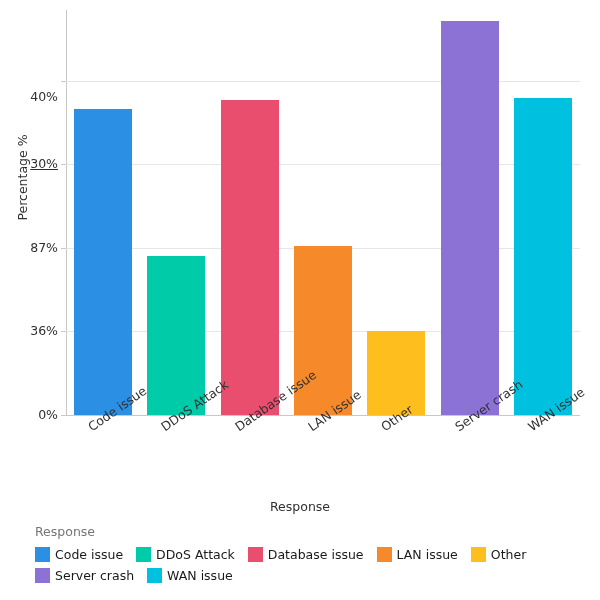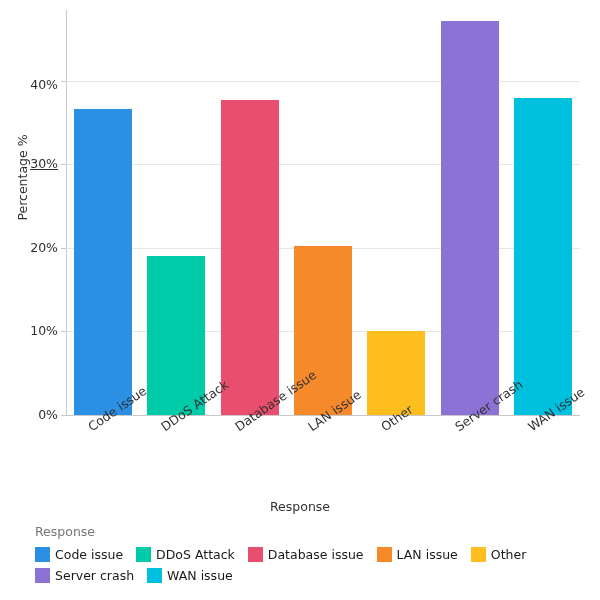--- a/index.html
+++ b/index.html
@@ -171,24 +171,24 @@
       <div class="bar" title="DDoS Attack 19.1%" style="left: 81.1429px; width: 58px; height: 159.495px; background: rgb(0, 203, 168);"></div>
       <div class="bar" title="Database issue 37.7%" style="left: 154.571px; width: 58px; height: 314.814px; background: rgb(233, 78, 110);"></div>
       <div class="bar" title="LAN issue 20.2%" style="left: 228px; width: 58px; height: 168.68px; background: rgb(246, 138, 43);"></div>
       <div class="bar" title="Other 10.1%" style="left: 301.429px; width: 58px; height: 84.3402px; background: rgb(253, 190, 30);"></div>
       <div class="bar" title="Server crash 47.2%" style="left: 374.857px; width: 58px; height: 394.144px; background: rgb(140, 114, 212);"></div>
       <div class="bar" title="WAN issue 38%" style="left: 448.286px; width: 58px; height: 317.32px; background: rgb(0, 192, 224);"></div>
     </div>
 
   <div id="y-ticks">
       <div class="y-tick-label" style="left: 6px; top: 407px;">0%</div>
-      <div class="y-tick-label" style="left: 6px; top: 323.495px;">10%</div>
-      <div class="y-tick-label" style="left: 6px; top: 239.99px;">20%</div>
+      <div class="y-tick-label" style="left: 6px; top: 323.495px;">36%</div>
+      <div class="y-tick-label" style="left: 6px; top: 239.99px;">87%</div>
       <div class="y-tick-label" style="left: 6px; top: 156.485px; text-decoration: underline;">30%</div>
-      <div class="y-tick-label" style="left: 6px; top: 77px;">40%</div>
+      <div class="y-tick-label" style="left: 6px; top: 89px;">40%</div>
     </div>
   <div id="x-ticks">
       <div class="x-tick-label" style="left: 84.7143px;">Code issue</div>
       <div class="x-tick-label" style="left: 158.143px;">DDoS Attack</div>
       <div class="x-tick-label" style="left: 231.571px;">Database issue</div>
       <div class="x-tick-label" style="left: 305px;">LAN issue</div>
       <div class="x-tick-label" style="left: 378.429px;">Other</div>
       <div class="x-tick-label" style="left: 451.857px;">Server crash</div>
       <div class="x-tick-label" style="left: 525.286px;">WAN issue</div>
     </div>

